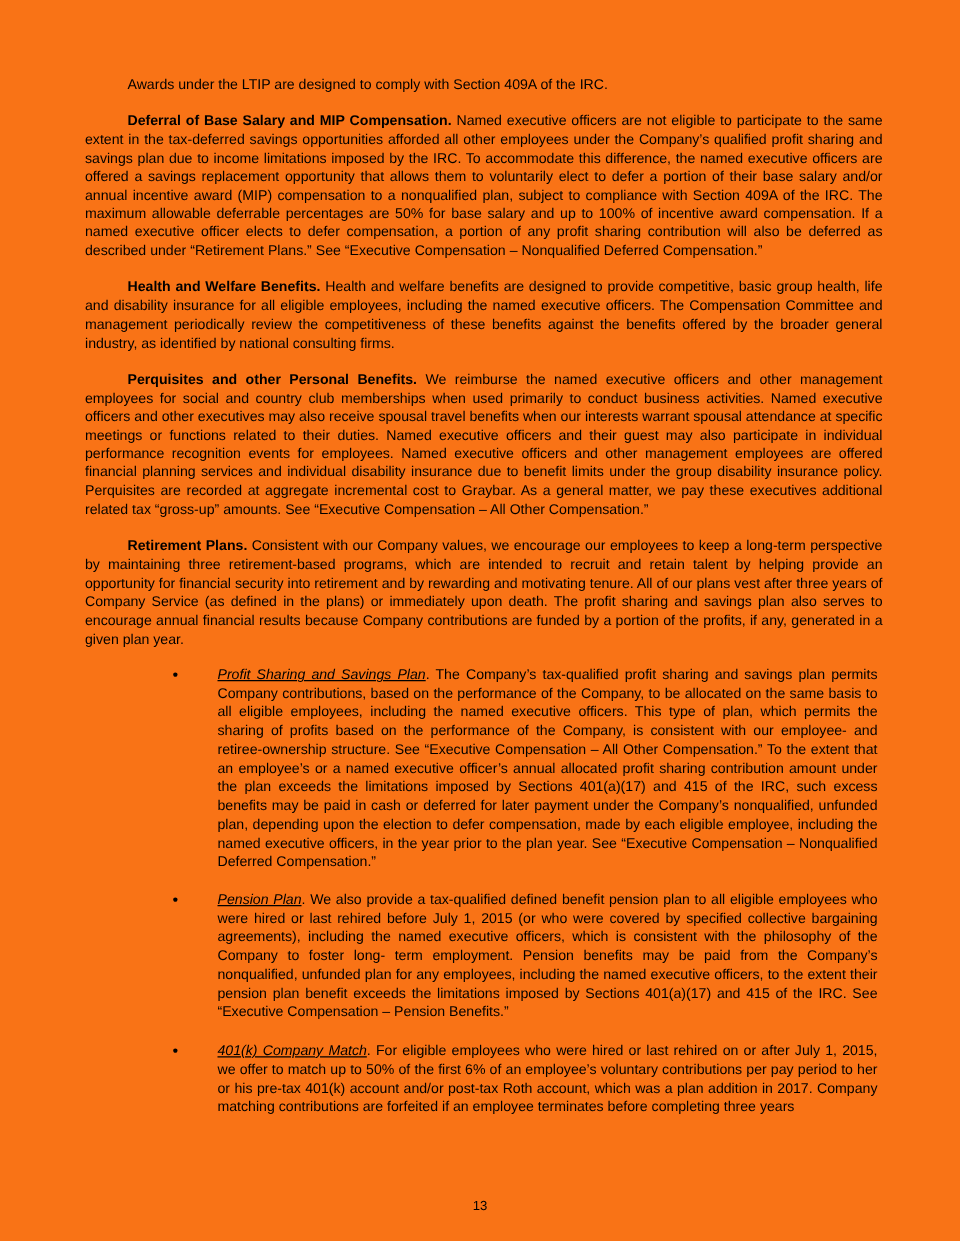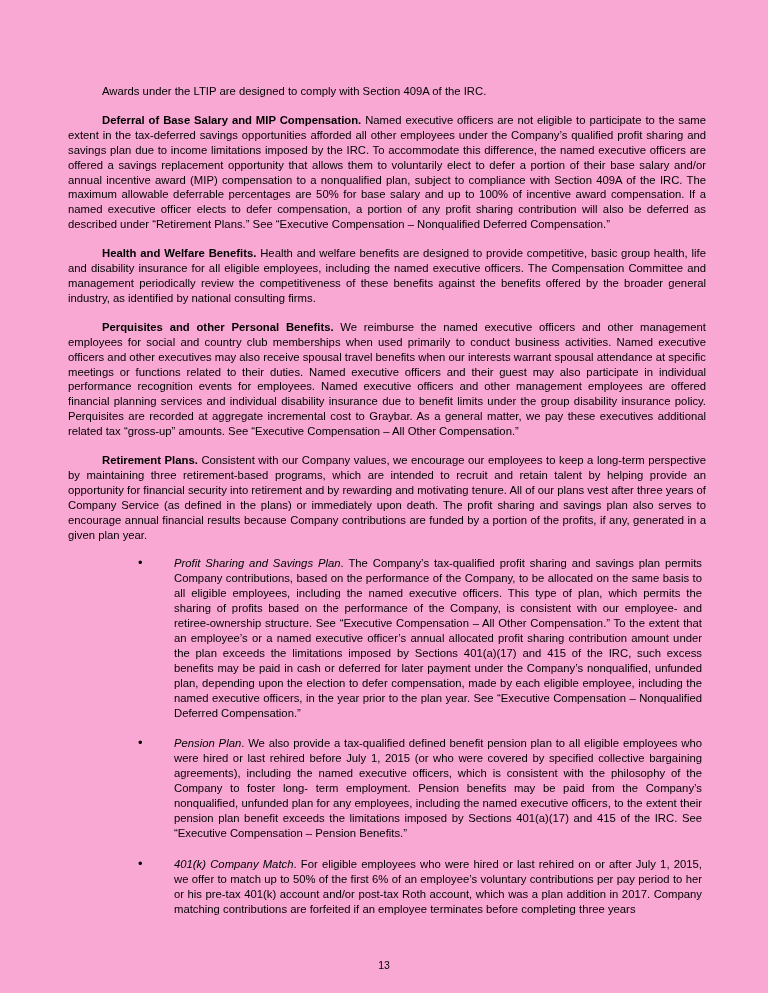--- a/index.html
+++ b/index.html
@@ -11,22 +11,22 @@
     width: 768px;
     height: 993px;
     font-family: "Liberation Sans", sans-serif;
     color: #000000;
   }
   .page {
     position: relative;
     width: 768px;
     height: 993px;
     box-sizing: border-box;
-    padding: 84px 62px 0 68px;
-    background: #f9a8d4;
+    padding: 61px 62px 0 68px;
+    background: #f97316;
   }
   .doc-body {
     font-size: 11.3px;
     line-height: 14.9px;
     text-align: left;
   }
   p.para {
     margin: 0 0 14px 0;
     text-align: justify;
   }
@@ -55,20 +55,21 @@
   }
   ul.bullets li .dot {
     position: absolute;
     left: 70px;
     top: -1px;
     font-size: 13px;
     line-height: 15px;
   }
   .term {
     font-style: italic;
+    text-decoration: underline;
   }
   .page-number {
     position: absolute;
     left: 0;
     right: 0;
     bottom: 22px;
     text-align: center;
     font-size: 10.5px;
   }
 </style>

